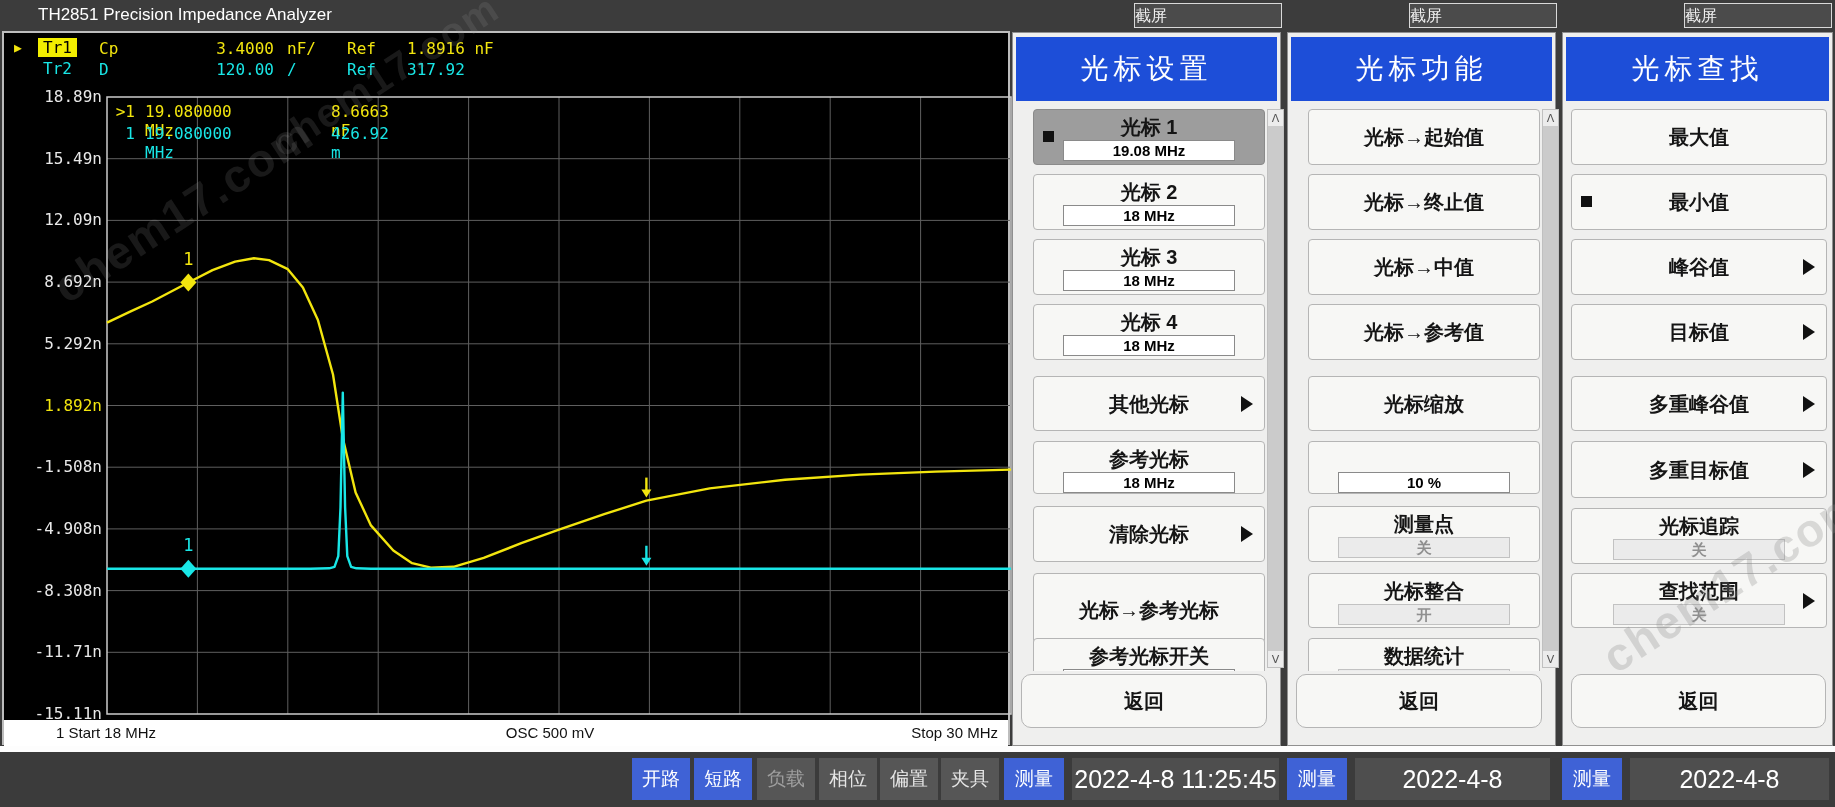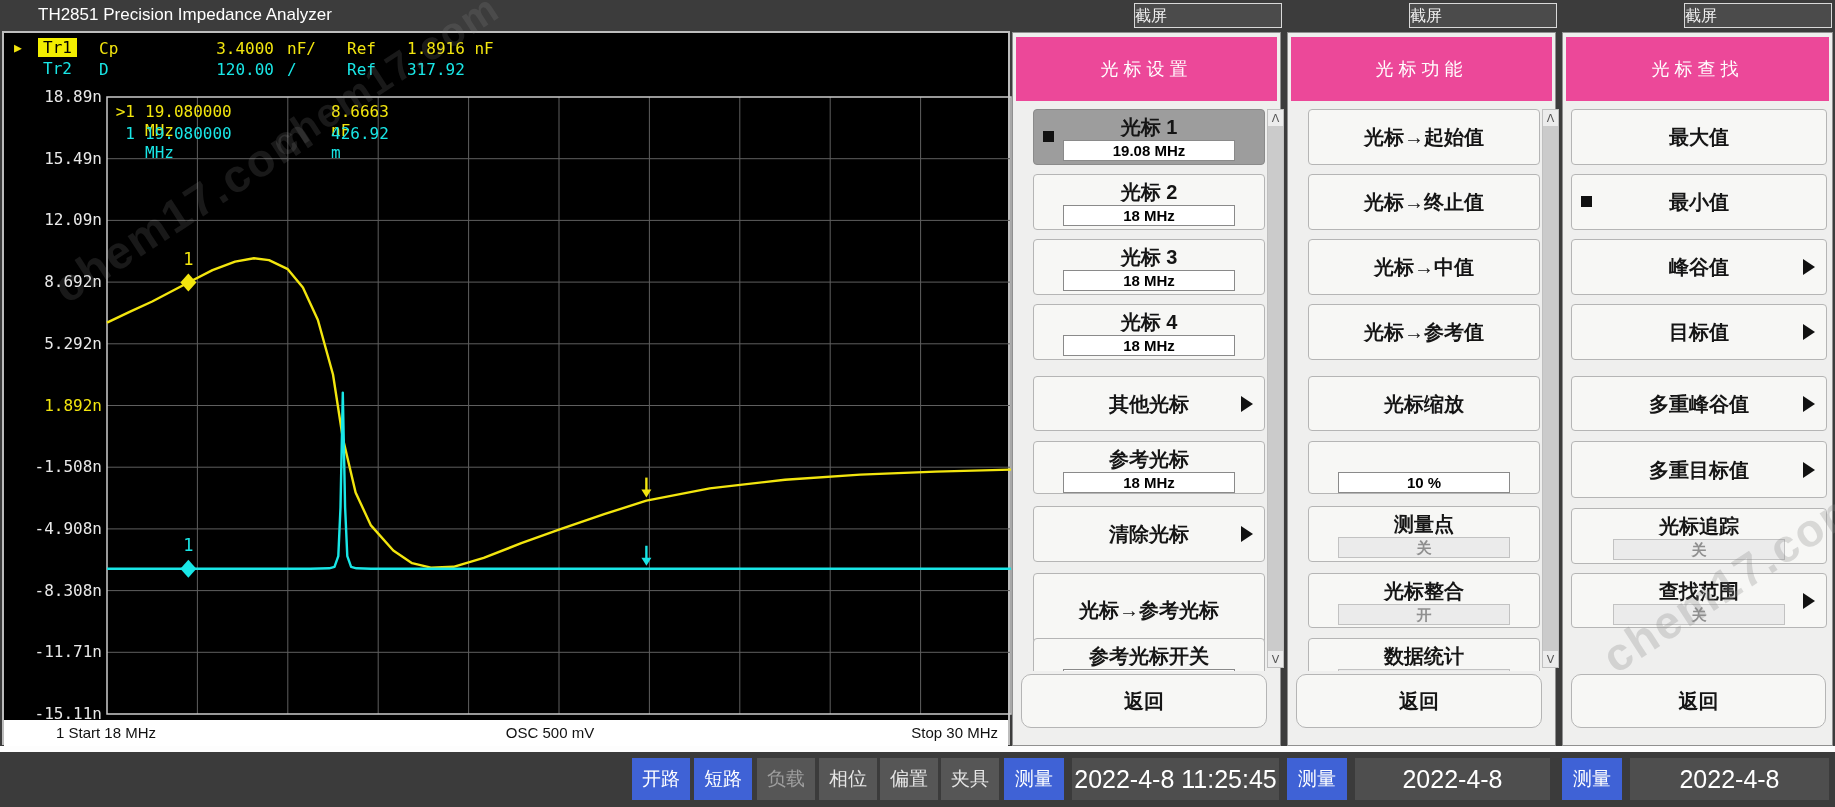--- a/index.html
+++ b/index.html
@@ -33,22 +33,22 @@
   .mk-val{position:absolute;left:327px;}
   #axisbar{position:absolute;left:0px;top:687px;width:1004px;height:26px;background:#fff;}
   #axisbar span{position:absolute;top:0;line-height:26px;font-size:15px;color:#111;margin-left:44px;}
   #ax-start{left:8px;} #ax-osc{left:0;width:100%;text-align:center;} #ax-stop{right:10px;}
   
   .wm{position:absolute;font-size:46px;font-weight:700;color:#9a9a9a;opacity:.16;
       transform:rotate(-33deg);pointer-events:none;letter-spacing:2px;}
   
   .panel{position:absolute;top:32px;height:714px;background:#efefee;border:1px solid #909090;
          box-sizing:border-box;}
-  .phead{position:absolute;top:4px;left:3px;right:3px;height:64px;background:#ec4899;
-         color:#fff;text-align:center;line-height:64px;font-size:18px;letter-spacing:5px;}
+  .phead{position:absolute;top:4px;left:3px;right:3px;height:64px;background:#1d4ed8;
+         color:#fff;text-align:center;line-height:64px;font-size:28px;letter-spacing:5px;}
   .plist{position:absolute;left:0;top:0;width:100%;height:638px;overflow:hidden;}
   .pbtn{position:absolute;left:20px;width:232px;height:56px;background:#f7f7f5;
         border:1px solid #b5b5b5;border-radius:4px;box-sizing:border-box;}
   .panel.p3 .pbtn{left:8px;width:256px;}
   .pbtn.sel{background:#9d9d9d;border-color:#8a8a8a;}
   .pbl{position:absolute;left:0;right:0;top:50%;transform:translateY(-50%);text-align:center;
        font-size:20px;font-weight:700;color:#151515;white-space:nowrap;}
   .pbtn.hasval .pbl{top:4px;transform:none;}
   .pval{position:absolute;left:50%;transform:translateX(-50%);top:30px;width:172px;height:21px;
         line-height:19px;text-align:center;font-size:15px;font-weight:700;box-sizing:border-box;}

